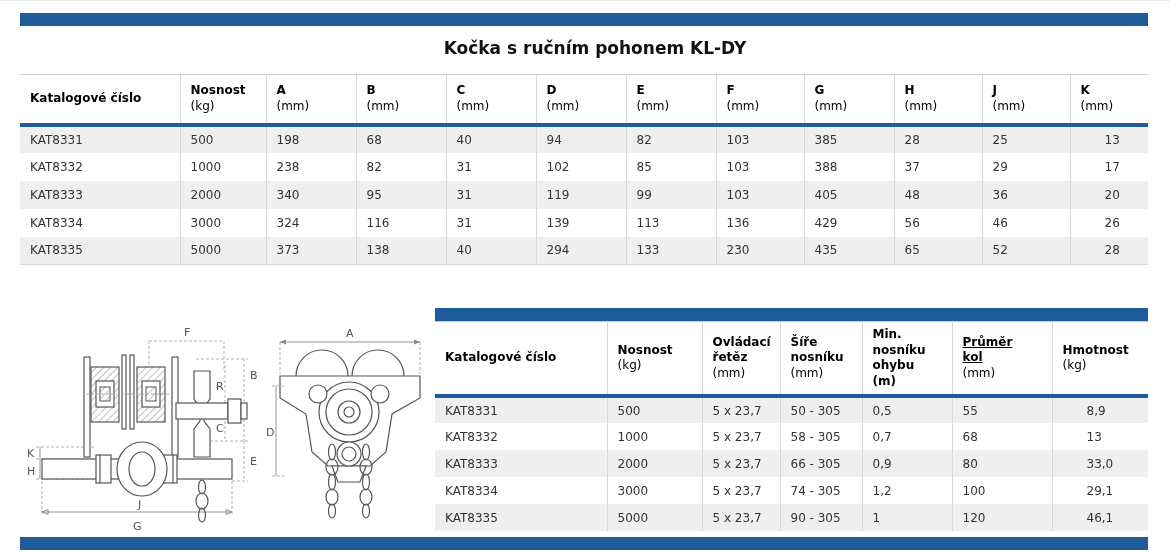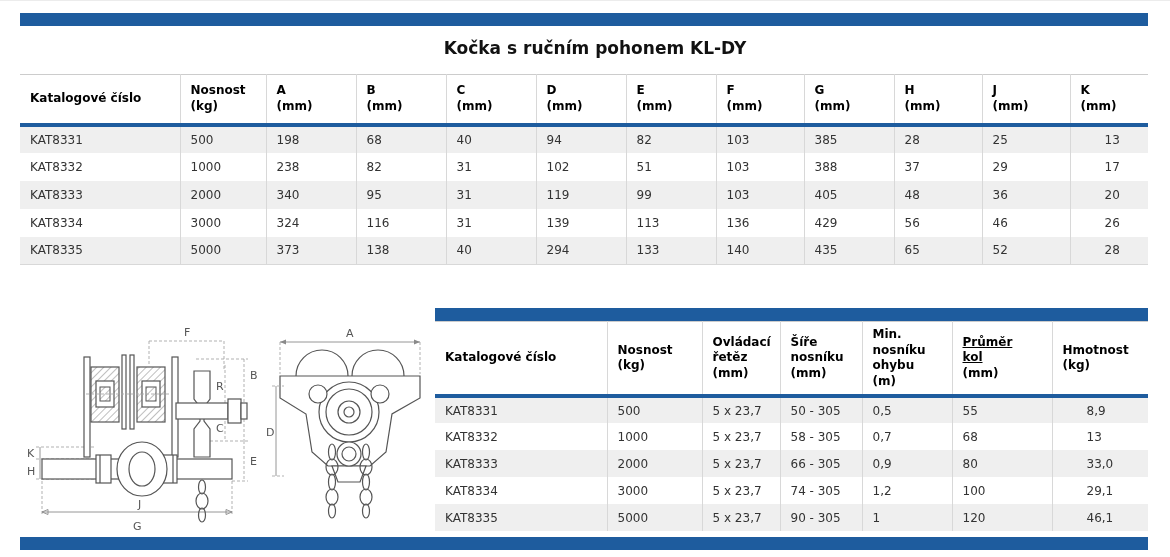--- a/index.html
+++ b/index.html
@@ -36,21 +36,21 @@
   }
   td:last-child { border-right:none;padding-left:34px; }
   tbody tr:nth-child(odd) { background:#efefef; }
   .dim-table thead tr { height:50px; }
   .dim-table tbody tr { height:28px; }
   .dim-table tbody tr:last-child td { border-bottom:1px solid #d8d8d8; }
   .spec-table thead tr { height:74px; }
   .spec-table tbody tr { height:27px; }
   .spec-table th:nth-child(6) .hlbl { max-width:54px;text-decoration:underline; }
   .spec-table th:nth-child(5) { padding-right:12px; }
-  .hunit { font-weight:bold; }
+  .hunit { font-weight:normal; }
 
   .drawing { position:absolute; }
   .drawing-front { left:24px; top:318px; }
   .drawing-side { left:264px; top:323px; }
   svg text { font-family:"DejaVu Sans","Liberation Sans",sans-serif; font-size:11px; fill:#555; }
   .dl { stroke:#555; stroke-width:1.2; fill:none; }
   .dlf { stroke:#555; stroke-width:1.2; fill:#ffffff; }
   .dim { stroke:#a8a8a8; stroke-width:0.9; stroke-dasharray:3 2; fill:none; }
   .dims { stroke:#8a8a8a; stroke-width:0.9; fill:none; }
 </style>
@@ -142,21 +142,21 @@
         <td>25</td>
         <td>13</td>
       </tr>
       <tr>
         <td>KAT8332</td>
         <td>1000</td>
         <td>238</td>
         <td>82</td>
         <td>31</td>
         <td>102</td>
-        <td>51</td>
+        <td>85</td>
         <td>103</td>
         <td>388</td>
         <td>37</td>
         <td>29</td>
         <td>17</td>
       </tr>
       <tr>
         <td>KAT8333</td>
         <td>2000</td>
         <td>340</td>
@@ -185,21 +185,21 @@
         <td>26</td>
       </tr>
       <tr>
         <td>KAT8335</td>
         <td>5000</td>
         <td>373</td>
         <td>138</td>
         <td>40</td>
         <td>294</td>
         <td>133</td>
-        <td>140</td>
+        <td>230</td>
         <td>435</td>
         <td>65</td>
         <td>52</td>
         <td>28</td>
       </tr>
     </tbody>
 </table>
 
 <svg class="drawing drawing-front" width="248" height="216" viewBox="0 0 248 216">
   <defs>

